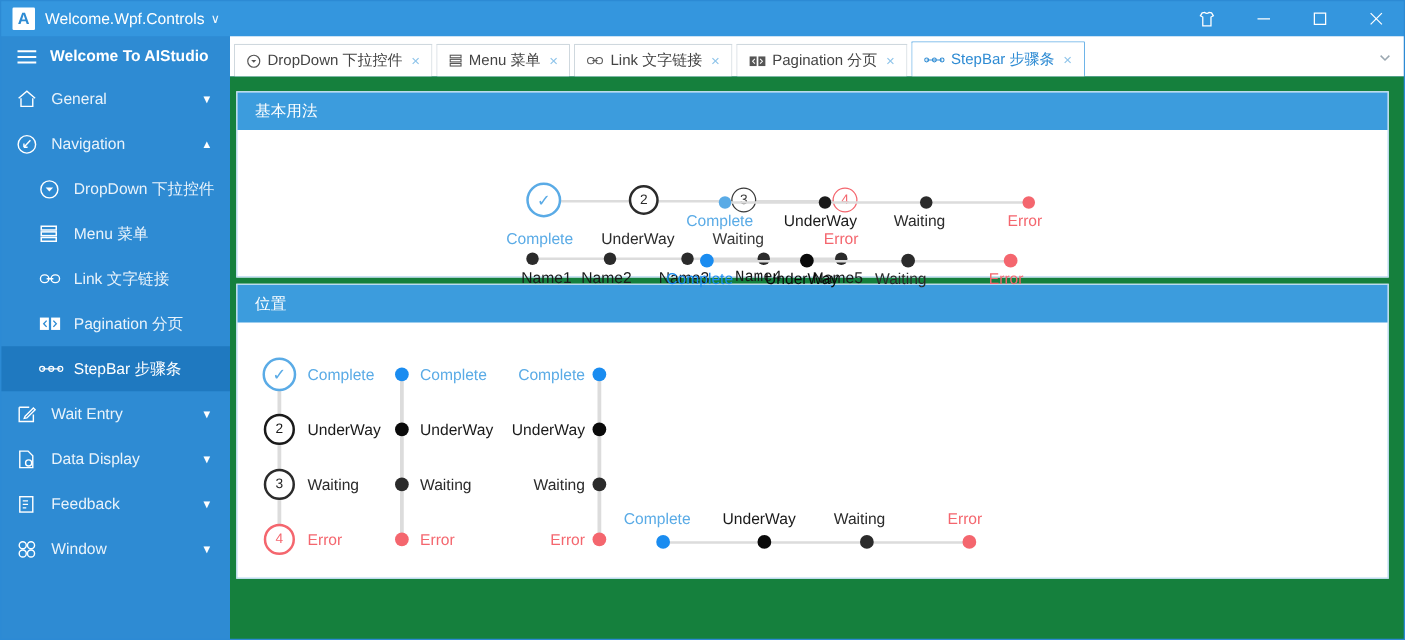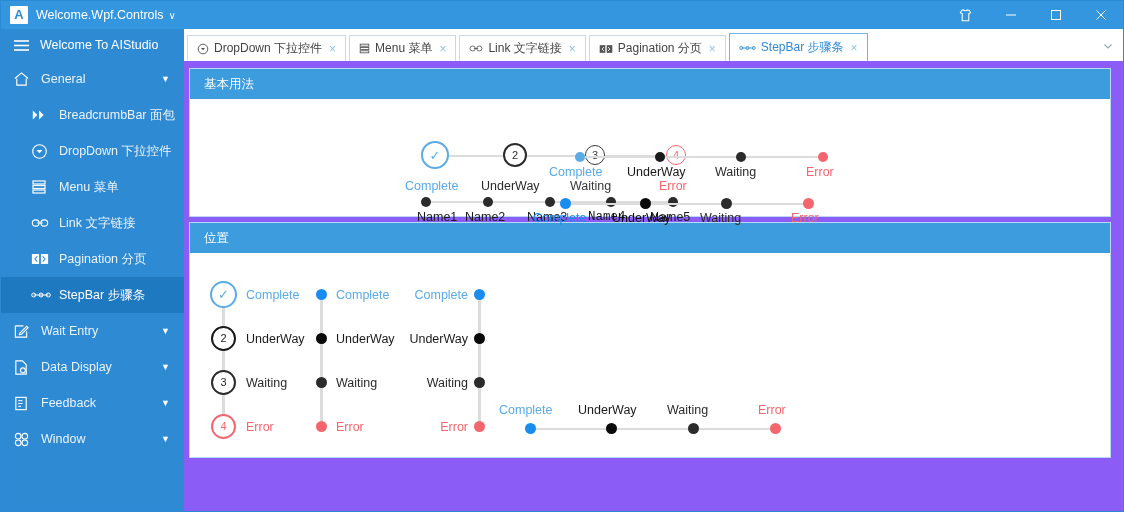--- a/index.html
+++ b/index.html
@@ -85,20 +85,21 @@
     overflow: hidden;
     display: flex;
     flex-direction: column;
   }
   .sidebar-header {
     height: 32px;
     display: flex; align-items: center;
     padding-left: 12px;
     color: #ffffff;
     font-size: 12.5px;
+    font-weight: bold;
   }
   .sidebar-header .ic { margin-right: 10px; display: flex; }
   .side-item {
     height: 36px;
     display: flex; align-items: center;
     padding-left: 12px;
     color: #e9f3fb;
     font-size: 12.5px;
     position: relative;
   }
@@ -158,22 +159,22 @@
   .tab-overflow {
     margin-left: auto;
     width: 30px; height: 30px;
     display: flex; align-items: center; justify-content: center;
     color: #9aa7b0;
   }
 
   
   .content {
     flex: 1 1 auto;
-    background: #8b5cf6;
-    padding: 7px 12px 0 5px;
+    background: #15803d;
+    padding: 12px 12px 0 5px;
     overflow: hidden;
     min-height: 0;
   }
   .card {
     background: #ffffff;
     border: 1px solid #b9d9f2;
     margin-bottom: 5px;
   }
   .card-header {
     background: #3c9cdd;
@@ -304,30 +305,31 @@
         <span class="ic">
           <svg width="17" height="16" viewBox="0 0 18 17">
               <path d="M2 8 L9 2 L16 8" fill="none" stroke="#fff" stroke-width="1.2"></path>
               <path d="M4 8 L4 15 L14 15 L14 8" fill="none" stroke="#fff" stroke-width="1.2"></path>
             </svg>
         </span>
         <span class="lbl">General</span>
         <span class="caret">▼</span>
       </div>
 
-
-      <div class="side-item sub">
-        <span class="ic">
-          <svg width="18" height="14" viewBox="0 0 20 14">
-              <path d="M2 2 L7 7 L2 12 Z" fill="#fff"></path>
-              <path d="M9 2 L14 7 L9 12 Z" fill="#fff"></path>
-            </svg>
-        </span>
-        <span class="lbl">BreadcrumbBar 面包</span>
-      </div>
+      <div class="side-item">
+        <span class="ic">
+          <svg width="17" height="17" viewBox="0 0 18 18">
+              <circle cx="9" cy="9" r="7.4" fill="none" stroke="#fff" stroke-width="1.2"></circle>
+              <path d="M12 5.5 L6.5 11.5 M6.5 11.5 L6.5 8.2 M6.5 11.5 L9.6 11.5" stroke="#fff" stroke-width="1.2" fill="none"></path>
+            </svg>
+        </span>
+        <span class="lbl">Navigation</span>
+        <span class="caret">▲</span>
+      </div>
+
 
       <div class="side-item sub">
         <span class="ic">
           <svg width="17" height="17" viewBox="0 0 18 18">
               <circle cx="9" cy="9" r="7.2" fill="none" stroke="#fff" stroke-width="1.2"></circle>
               <path d="M5.8 7.4 L9 10.8 L12.2 7.4 Z" fill="#fff"></path>
             </svg>
         </span>
         <span class="lbl">DropDown 下拉控件</span>
       </div>

